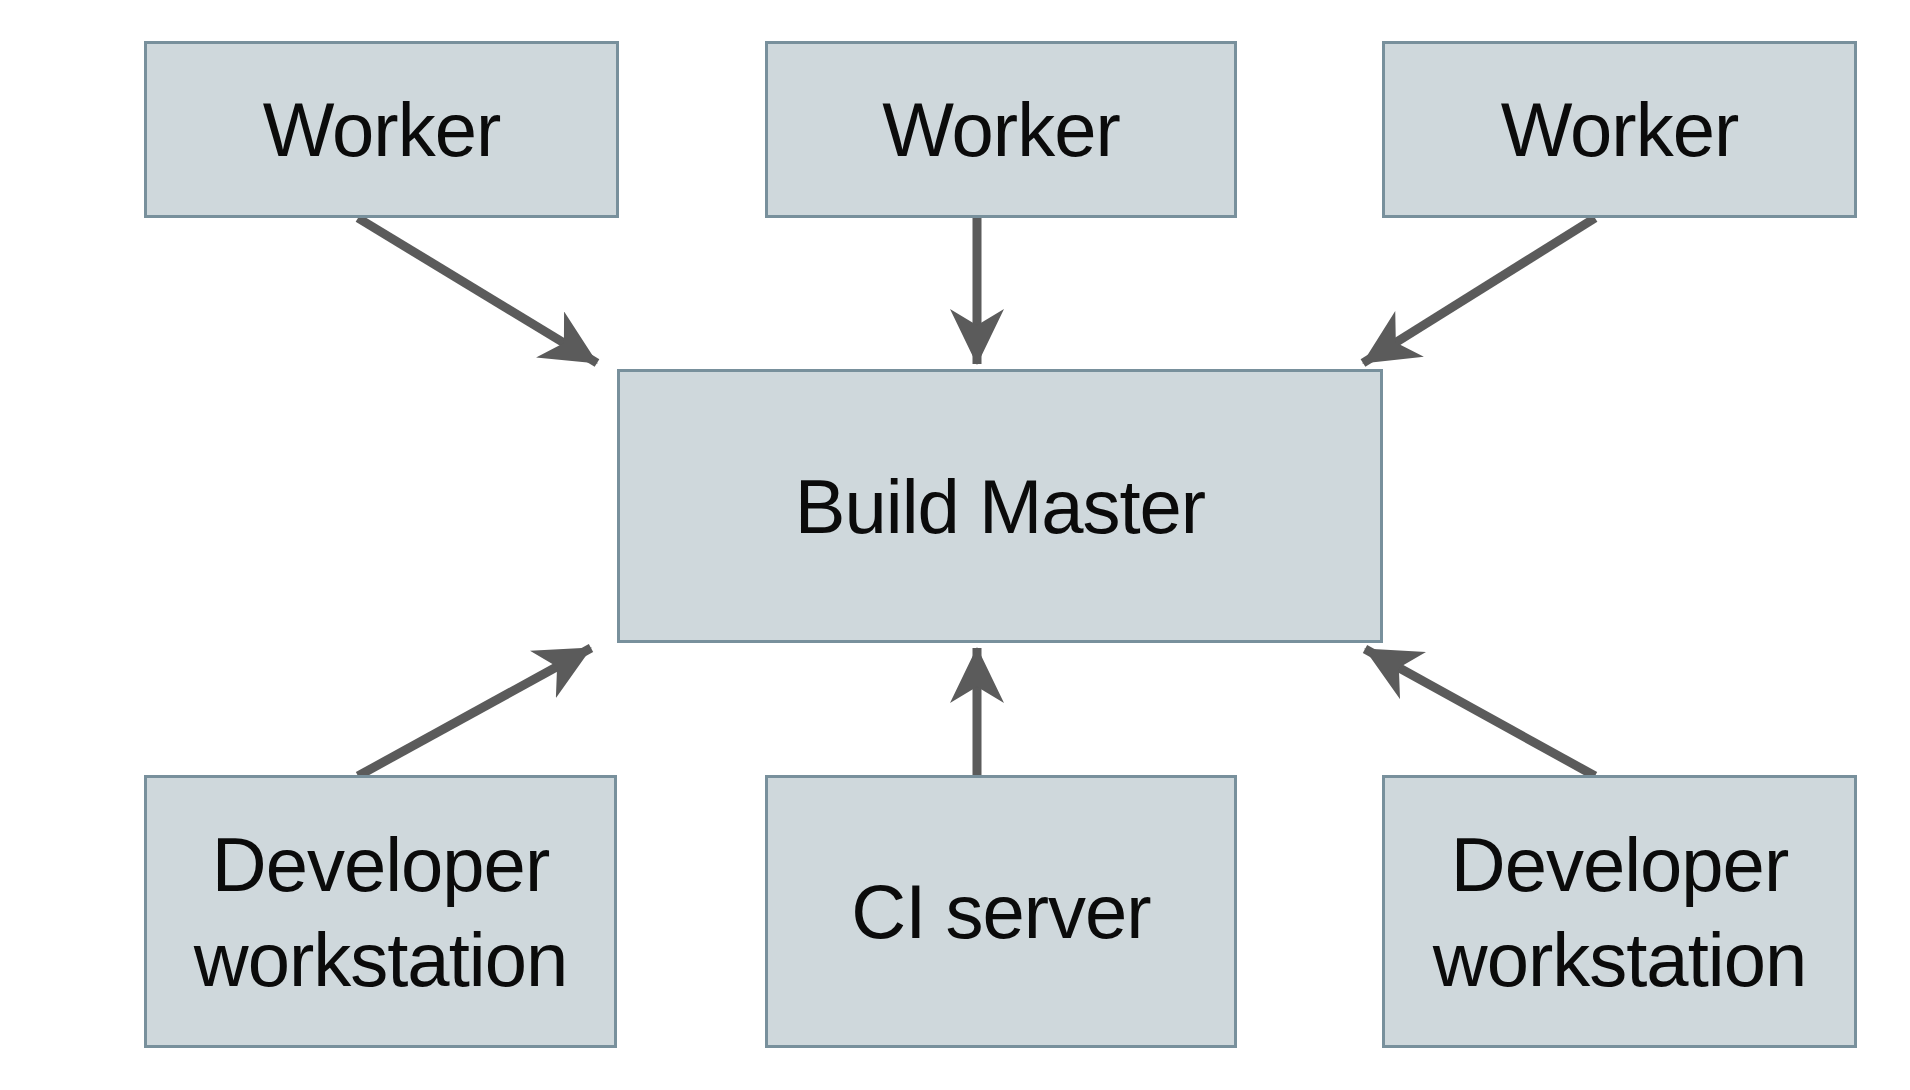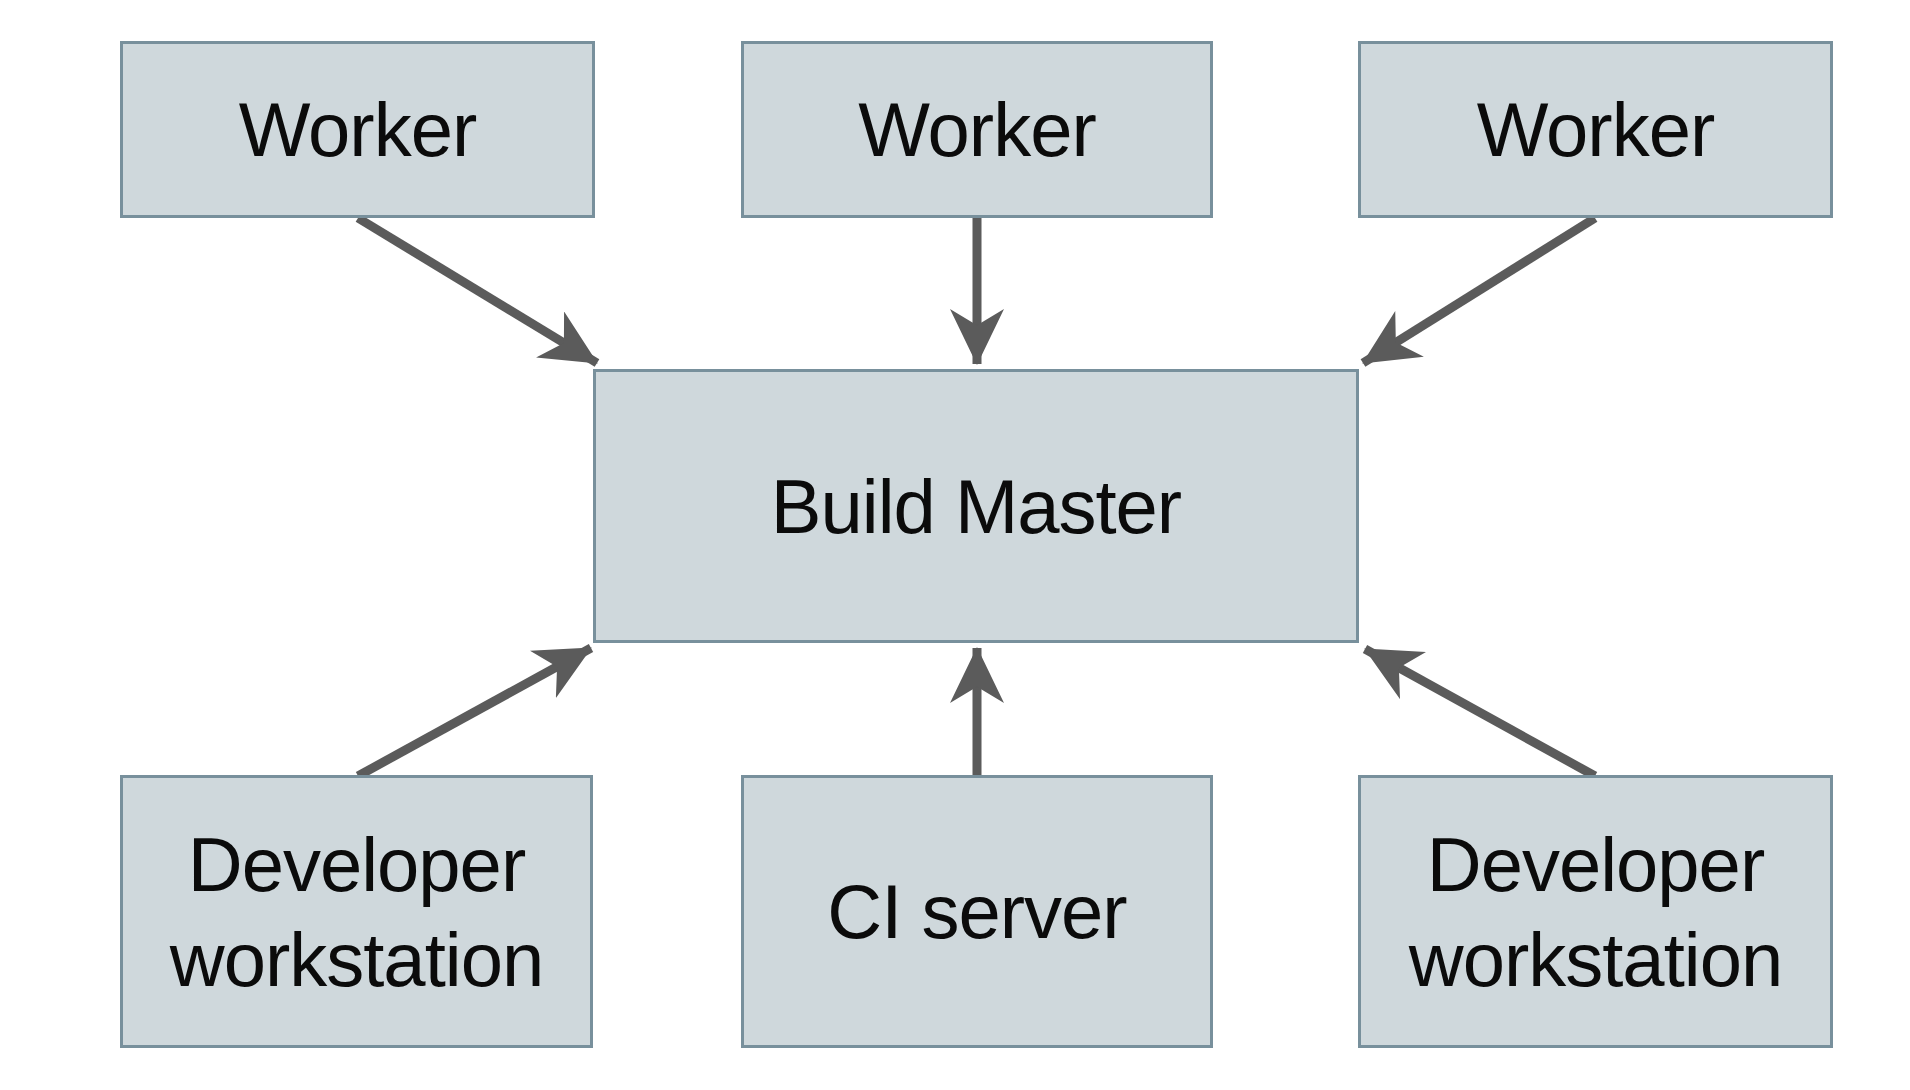--- a/index.html
+++ b/index.html
@@ -33,20 +33,21 @@
     background: var(--node-fill);
     border: 3px solid var(--node-border);
     display: flex;
     align-items: center;
     justify-content: center;
     text-align: center;
     color: var(--text);
     font-size: 76px;
     line-height: 1.25;
     letter-spacing: -1px;
+    margin-left: 24px;
   }
   .node span { display: block; padding: 0 14px; }
   .worker-1       { left: 120px;  top: 41px;  width: 475px; height: 177px; }
   .worker-2       { left: 741px;  top: 41px;  width: 472px; height: 177px; }
   .worker-3       { left: 1358px; top: 41px;  width: 475px; height: 177px; }
   .build-master   { left: 593px;  top: 369px; width: 766px; height: 274px; text-align: right; }
   .dev-left       { left: 120px;  top: 775px; width: 473px; height: 273px; }
   .ci-server      { left: 741px;  top: 775px; width: 472px; height: 273px; }
   .dev-right      { left: 1358px; top: 775px; width: 475px; height: 273px; }
 </style>

